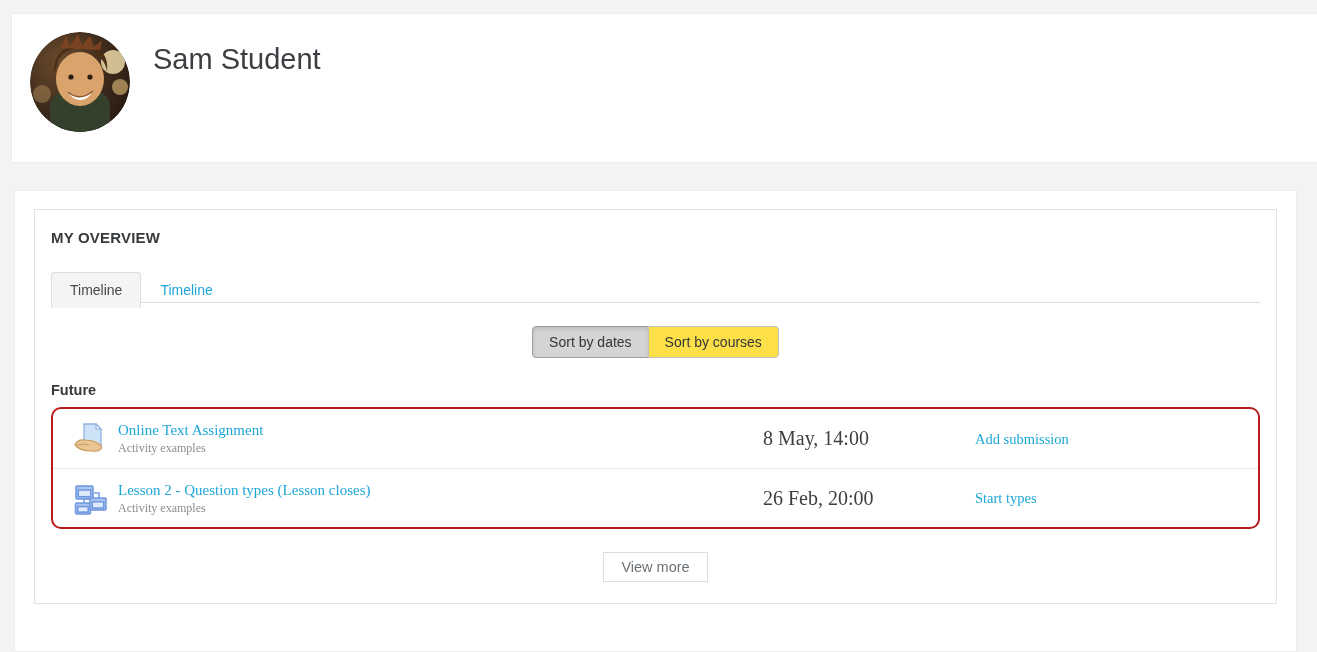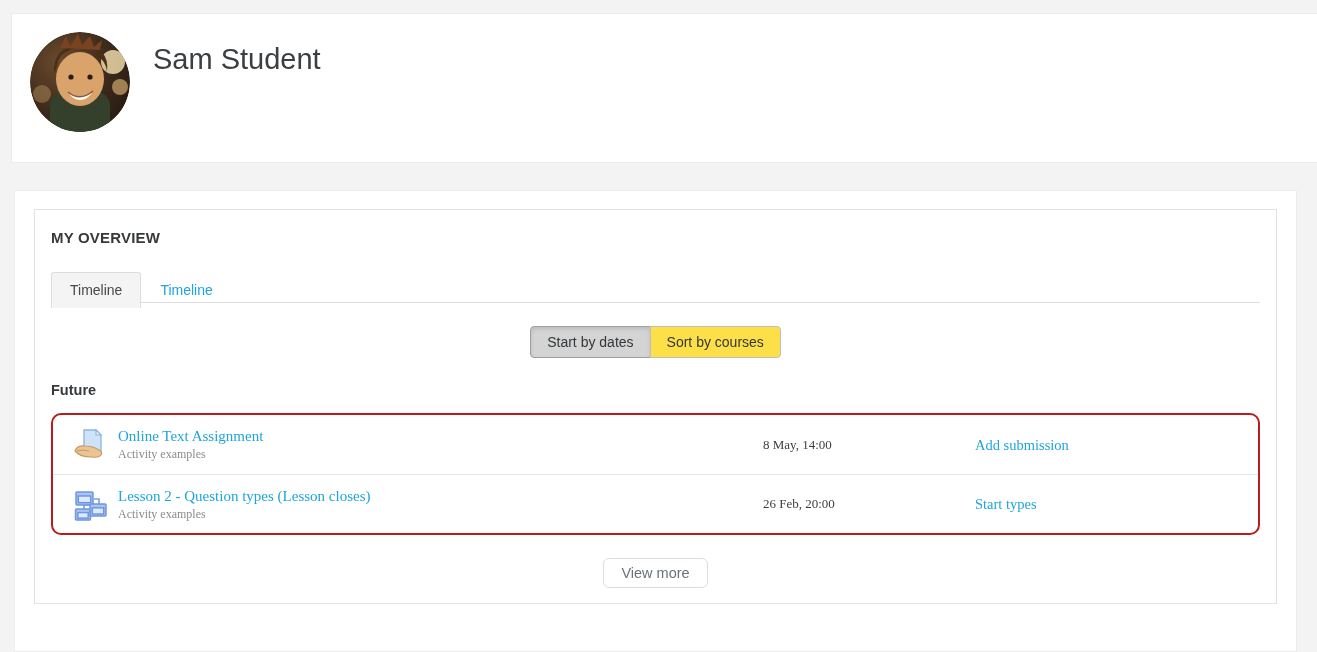--- a/index.html
+++ b/index.html
@@ -74,50 +74,50 @@
   }
   .sort-btn:first-child{ border-radius:4px 0 0 4px; margin-left:0; }
   .sort-btn:last-child{ border-radius:0 4px 4px 0; }
   .sort-btn.active{
     background:#d4d4d4; border-color:#9f9f9f;
     box-shadow:inset 0 2px 4px rgba(0,0,0,.12);
   }
   
   .section-heading{
     font-size:14.5px; font-weight:700; color:#373a3c;
-    margin:24px 0 15px 0;
+    margin:24px 0 9px 0;
   }
   .event-list{
     border:2px solid #b91c1c; border-radius:10px;font-family:Liberation Serif, serif;
   }
   .event-row{
     display:flex; align-items:center;
     height:59px; padding:0 0 0 20px;
   }
   .event-row + .event-row{ border-top:1px solid #e6e6e6; }
   .event-icon{ width:35px; height:35px; margin-right:10px; flex:0 0 35px; }
   .event-text{ flex:1 1 auto; min-width:0; }
   .event-title{
     font-size:15px; color:var(--link); text-decoration:none;
     display:block; line-height:18px; cursor:pointer;
   }
   .event-course{
     font-size:12px; color:#8c8c8c; line-height:15px; margin-top:2px;
   }
   .event-date{
-    flex:0 0 212px; font-size:13px; color:#3c3f42;
+    flex:0 0 212px; font-size:20px; color:#3c3f42;
   }
   .event-action{ flex:0 0 283px; }
   .event-action a{
     font-size:14.5px; color:var(--link); text-decoration:none; cursor:pointer;
   }
   
   .view-more-row{ display:flex; justify-content:center; margin-top:23px; }
   .view-more-btn{
-    background:#fff; border:1px solid #ddd; border-radius:6px;
+    background:#fff; border:1px solid #ddd; border-radius:0;
     padding:6px 17px; font-size:14.5px; color:#6a7278;
     font-family:"Liberation Sans", sans-serif; cursor:pointer;
   }
 </style>
 </head>
 <body>
 
 <div class="header-card">
   <span class="avatar">
     <svg width="100" height="100" viewBox="0 0 100 100">
@@ -155,21 +155,21 @@
 
     <h2 class="block-title">MY OVERVIEW</h2>
 
     <div class="tabs" id="tabs">
         <a class="tab active">Timeline</a>
         <a class="tab">Timeline</a>
       </div>
 
     <div class="sort-row">
       <div class="btn-group" id="sort-group">
-          <button class="sort-btn active">Start by dates</button>
+          <button class="sort-btn active">Sort by dates</button>
           <button class="sort-btn">Sort by courses</button>
         </div>
     </div>
 
     <h3 class="section-heading">Future</h3>
 
     <div class="event-list" id="event-list">
   <div class="event-row">
     <span class="event-icon icon-assignment">
       <svg width="35" height="35" viewBox="0 0 35 35">

